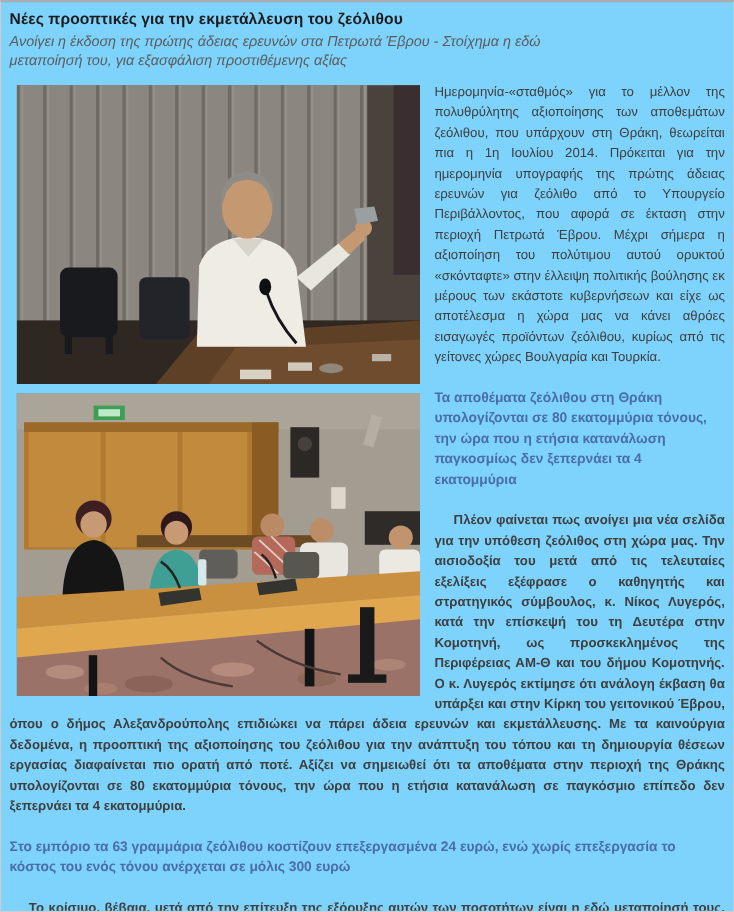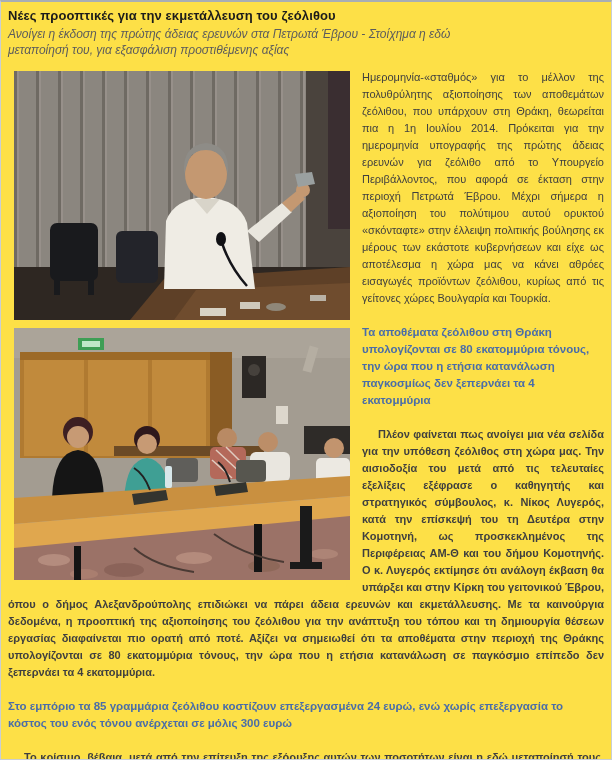--- a/index.html
+++ b/index.html
@@ -1,19 +1,19 @@
 <!DOCTYPE html>
 <html lang="el"><head>
 <meta charset="utf-8">
 <style>
   html, body { margin: 0; padding: 0; background: #ffffff; }
   .page {
     width: 612px; height: 760px; box-sizing: border-box;
     border: 1px solid #c9ced3; border-top: 2px solid #a8aeb4;
-    background: #fde047; overflow: hidden;
+    background: #7dd3fc; overflow: hidden;
     font-family: "Liberation Sans", sans-serif;
     padding: 4px 7px 0 7px;
   }
   .title {
     font-size: 13px; font-weight: bold; color: #1b1b1b;
     margin: 2px 0 3px 0; letter-spacing: 0.1px;
   }
   .subtitle {
     font-size: 12px; font-style: italic; color: #5c5c5c;
     line-height: 1.35; max-width: 498px; margin: 0 0 11px 0;
@@ -137,18 +137,18 @@
         <path d="M120 220 q20 18 60 24 M200 206 q30 22 70 28" stroke="#4a3a34" stroke-width="2" fill="none"></path>
       </svg>
     </div>
 
     <p class="first">Ημερομηνία-«σταθμός» για το μέλλον της πολυθρύλητης αξιοποίησης των αποθεμάτων ζεόλιθου, που υπάρχουν στη Θράκη, θεωρείται πια η 1η Ιουλίου 2014. Πρόκειται για την ημερομηνία υπογραφής της πρώτης άδειας ερευνών για ζεόλιθο από το Υπουργείο Περιβάλλοντος, που αφορά σε έκταση στην περιοχή Πετρωτά Έβρου. Μέχρι σήμερα η αξιοποίηση του πολύτιμου αυτού ορυκτού «σκόνταφτε» στην έλλειψη πολιτικής βούλησης εκ μέρους των εκάστοτε κυβερνήσεων και είχε ως αποτέλεσμα η χώρα μας να κάνει αθρόες εισαγωγές προϊόντων ζεόλιθου, κυρίως από τις γείτονες χώρες Βουλγαρία και Τουρκία.</p>
 
     <h2 class="blue">Τα αποθέματα ζεόλιθου στη Θράκη υπολογίζονται σε 80 εκατομμύρια τόνους, την ώρα που η ετήσια κατανάλωση παγκοσμίως δεν ξεπερνάει τα 4 εκατομμύρια</h2>
 
     <p class="indent">Πλέον φαίνεται πως ανοίγει μια νέα σελίδα για την υπόθεση ζεόλιθος στη χώρα μας. Την αισιοδοξία του μετά από τις τελευταίες εξελίξεις εξέφρασε ο καθηγητής και στρατηγικός σύμβουλος, κ. Νίκος Λυγερός, κατά την επίσκεψή του τη Δευτέρα στην Κομοτηνή, ως προσκεκλημένος της Περιφέρειας ΑΜ-Θ και του δήμου Κομοτηνής. Ο κ. Λυγερός εκτίμησε ότι ανάλογη έκβαση θα υπάρξει και στην Κίρκη του γειτονικού Έβρου, όπου ο δήμος Αλεξανδρούπολης επιδιώκει να πάρει άδεια ερευνών και εκμετάλλευσης. Με τα καινούργια δεδομένα, η προοπτική της αξιοποίησης του ζεόλιθου για την ανάπτυξη του τόπου και τη δημιουργία θέσεων εργασίας διαφαίνεται πιο ορατή από ποτέ. Αξίζει να σημειωθεί ότι τα αποθέματα στην περιοχή της Θράκης υπολογίζονται σε 80 εκατομμύρια τόνους, την ώρα που η ετήσια κατανάλωση σε παγκόσμιο επίπεδο δεν ξεπερνάει τα 4 εκατομμύρια.</p>
 
-    <h2 class="blue">Στο εμπόριο τα 85 γραμμάρια ζεόλιθου κοστίζουν επεξεργασμένα 24 ευρώ, ενώ χωρίς επεξεργασία το κόστος του ενός τόνου ανέρχεται σε μόλις 300 ευρώ</h2>
+    <h2 class="blue">Στο εμπόριο τα 63 γραμμάρια ζεόλιθου κοστίζουν επεξεργασμένα 24 ευρώ, ενώ χωρίς επεξεργασία το κόστος του ενός τόνου ανέρχεται σε μόλις 300 ευρώ</h2>
 
     <p class="indent">Το κρίσιμο, βέβαια, μετά από την επίτευξη της εξόρυξης αυτών των ποσοτήτων είναι η εδώ μεταποίησή τους, για να αποκτήσει το προϊόν προστιθέμενη αξία. Είναι χαρακτηριστικό ότι σήμερα στο εμπόριο τα 63 γραμμάρια ζεόλιθου κοστίζουν επεξεργασμένα 24 ευρώ, ενώ χωρίς επεξεργασίας το κόστος του ενός τόνου ανέρχεται σε μόλις 300 ευρώ. Καθίσταται, λοιπόν, απαραίτητο να υπάρξει προετοιμασία από τις τοπικές αρχές και τους παραγωγικούς φορείς, ώστε της εξόρυξης των αποθεμάτων εκλεκτής ποιότητας ζεόλιθου, που έχουμε στη Θράκη, να ακολουθήσει η μέγιστη δυνατή αξιοποίησή τους. «Έσπασε το εμπόδιο της πολιτικής βούλησης», παρατήρησε αρχικά ο κ. Λυγερός, «και αυτό που έχει σημασία είναι ότι τώρα έχουμε σχεδόν ένα προηγούμενο, με αποτέλεσμα να μπορούν και άλλοι να κοιτάξουν και να βρουν περιοχές αξιοποιήσιμες, γιατί πάνω-κάτω έχουμε γύρω στα 10 κοιτάσματα». «Αυτό που μας ενδιαφέρει σαν Θράκη είναι και το θέμα της μεταποίησης», έσπευσε να υπογραμμίσει, «δηλαδή να υπάρχει μια κάθετη ανάπτυξη κι όχι να πουλάμε πέτρες, αλλά να πουλάμε ένα προϊόν τελειωμένο, το οποίο μπορεί να είναι ενσωματωμένο σε άλλα προϊόντα, και να μας δίνει μια αυξημένη προστιθέμενη αξία».</p>
   </div>
 
 </div>
 
 </body></html>

